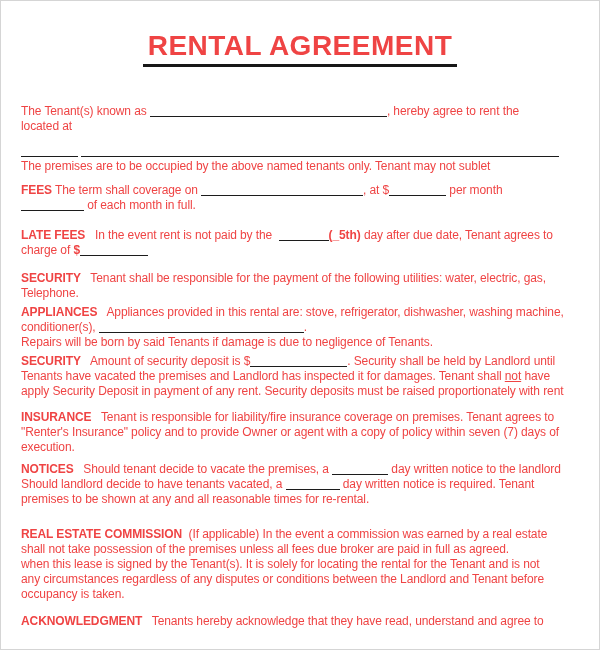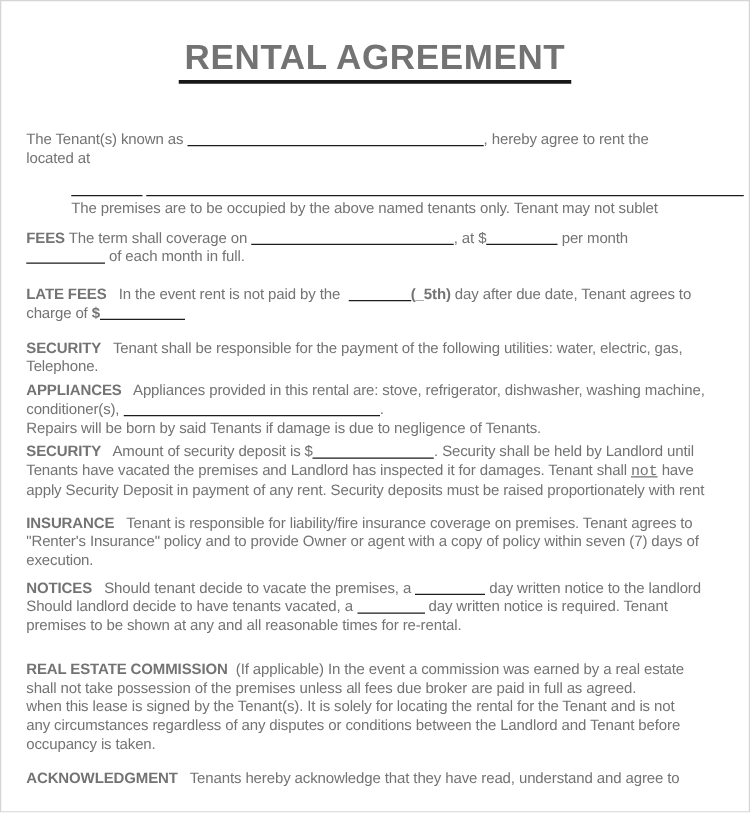--- a/index.html
+++ b/index.html
@@ -4,51 +4,51 @@
 <style>
   html, body { margin: 0; padding: 0; background: #ffffff; }
   .page {
     position: relative;
     width: 600px;
     height: 650px;
     box-sizing: border-box;
     background: #ffffff;
     border: 1px solid #d5d5d5;
     font-family: "Liberation Sans", sans-serif;
-    color: #737373;
+    color: #ef4444;
     overflow: hidden;
   }
   .doc-title { text-align: center; margin-top: 29px; }
   .doc-title .title-text {
     display: inline-block;
     font-weight: bold;
     font-size: 28px;
     line-height: 32px;
     letter-spacing: 0.5px;
     border-bottom: 3px solid #171717;
     padding: 0 5px 2px 5px;
   }
   .content { padding: 0 20px 0 20px; }
   .para {
     font-size: 12px;
     line-height: 15px;
     letter-spacing: -0.1px;
     white-space: pre;
   }
   .para .b { font-weight: bold; }
-  .para .u { text-decoration: underline; font-family: Liberation Mono, monospace; }
+  .para .u { text-decoration: underline; }
   .blank {
     display: inline-block;
     height: 12px;
     margin-bottom: -2px;
     border-bottom: 1.5px solid #1c1c1c;
   }
   
   .p-intro          { margin-top: 37px; }
-  .p-premises       { margin-top: 10px; margin-left: 36px; }
+  .p-premises       { margin-top: 10px; }
   .p-term           { margin-top: 9px;  }
   .p-latefees       { margin-top: 15px; }
   .p-utilities      { margin-top: 13px; }
   .p-appliances     { margin-top: 4px; }
   .p-security       { margin-top: 4px; }
   .p-insurance      { margin-top: 11px; }
   .p-notices        { margin-top: 7px;  }
   .p-commission     { margin-top: 20px; }
   .p-acknowledgment { margin-top: 12px; }
 </style>

